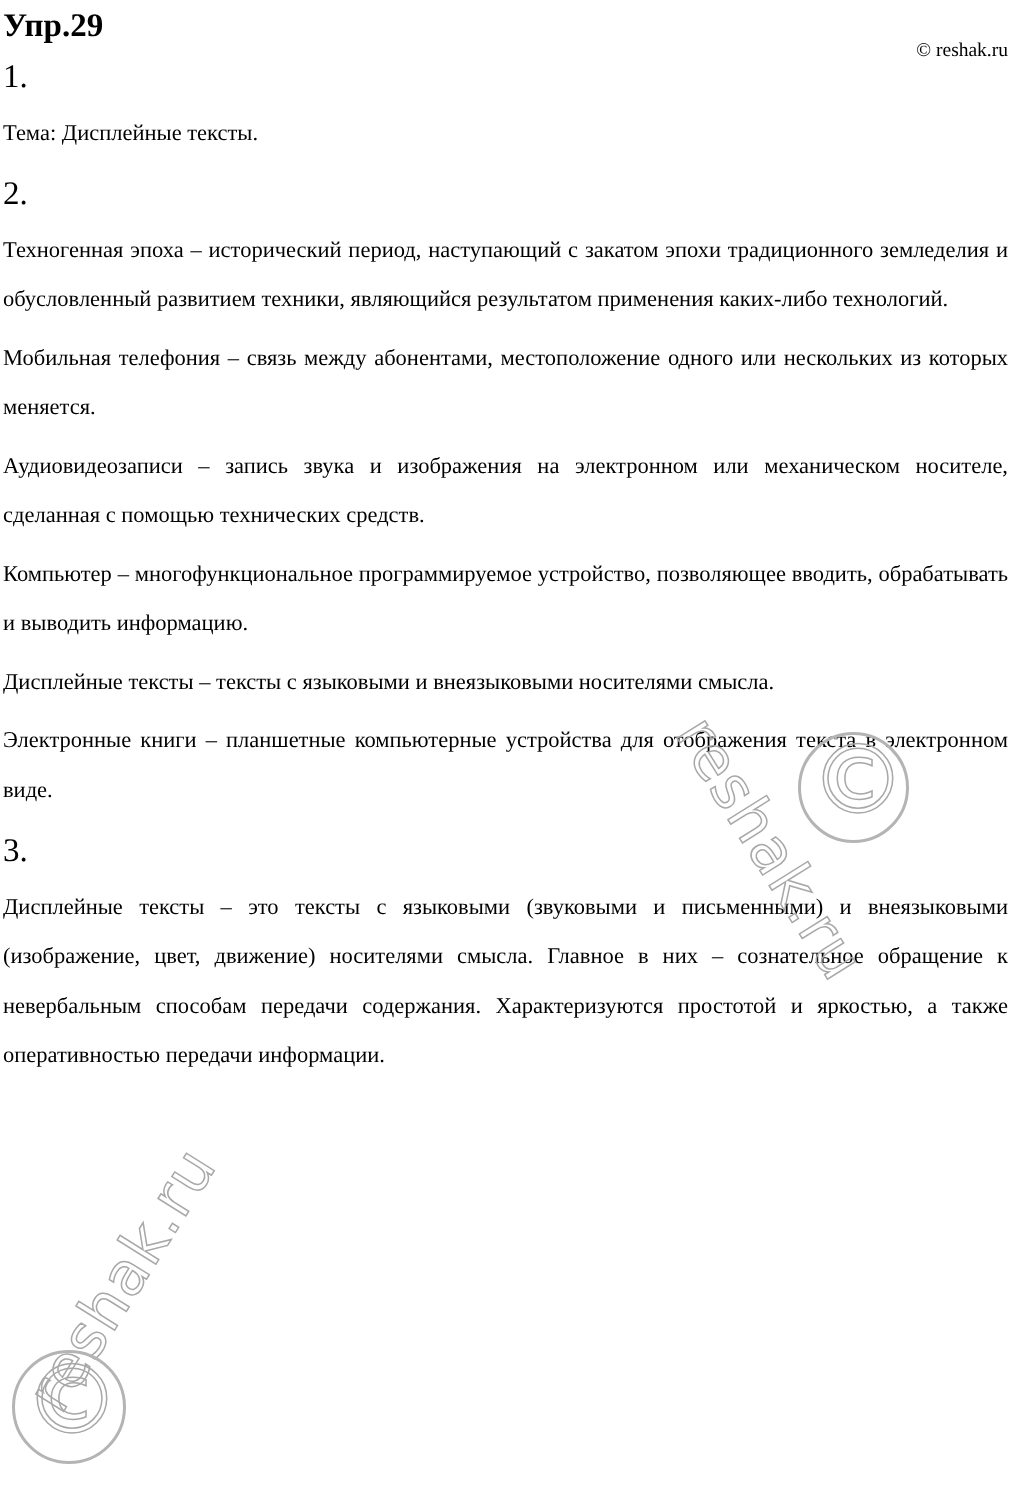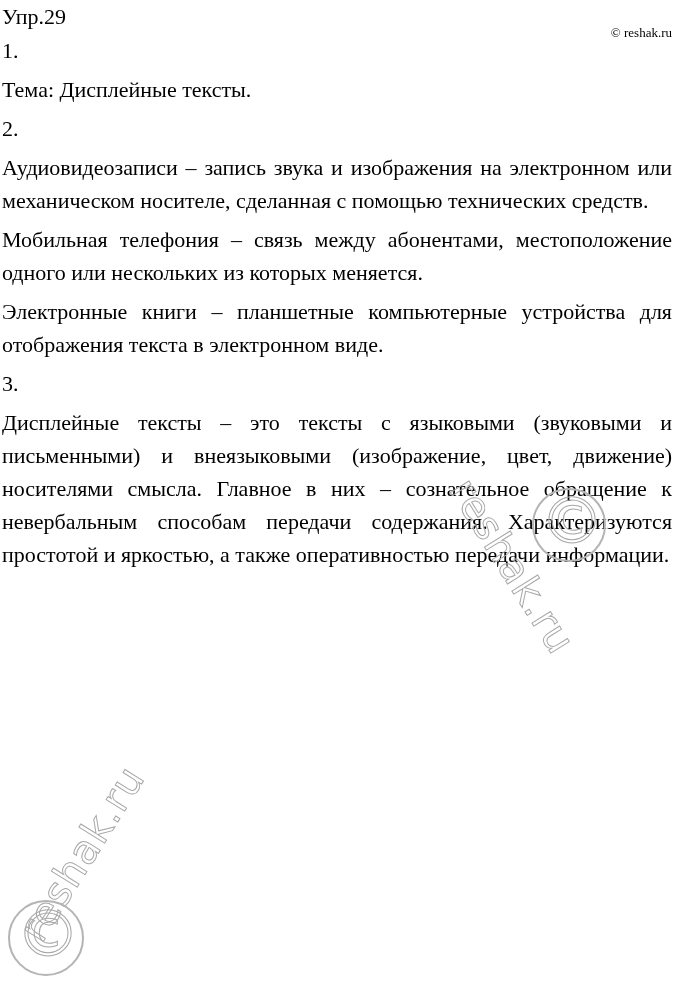--- a/index.html
+++ b/index.html
@@ -22,33 +22,33 @@
       width: 670px;
     }
     .header {
       position: relative;
       height: 34px;
     }
     .title {
       position: absolute;
       left: 0;
       top: 4px;
-      font-weight: normal;
+      font-weight: bold;
       font-size: 22px;
       line-height: 26px;
     }
     .copyright {
       position: absolute;
       right: 0;
       top: 20px;
       font-size: 13px;
       line-height: 26px;
     }
     .block {
-      font-size: 22px;
+      font-size: 15px;
       line-height: 33px;
       text-align: justify;
       margin: 0 0 6px 0;
     }
     .num {
       font-size: 22px;
       line-height: 33px;
       margin: 0 0 6px 0;
     }
     .watermark {
@@ -76,22 +76,25 @@
 <div class="page">
   <div class="header">
     <div class="title">Упр.29</div>
     <div class="copyright">© reshak.ru</div>
   </div>
 
   <div class="num">1.</div>
   <p class="block">Тема: Дисплейные тексты.</p>
 
   <div class="num">2.</div>
+  <p class="block">Техногенная эпоха – исторический период, наступающий с закатом эпохи традиционного земледелия и обусловленный развитием техники, являющийся результатом применения каких-либо технологий.</p>
+  <p class="block">Мобильная телефония – связь между абонентами, местоположение одного или нескольких из которых меняется.</p>
   <p class="block">Аудиовидеозаписи – запись звука и изображения на электронном или механическом носителе, сделанная с помощью технических средств.</p>
-  <p class="block">Мобильная телефония – связь между абонентами, местоположение одного или нескольких из которых меняется.</p>
+  <p class="block">Компьютер – многофункциональное программируемое устройство, позволяющее вводить, обрабатывать и выводить информацию.</p>
+  <p class="block">Дисплейные тексты – тексты с языковыми и внеязыковыми носителями смысла.</p>
   <p class="block">Электронные книги – планшетные компьютерные устройства для отображения текста в электронном виде.</p>
 
   <div class="num">3.</div>
   <p class="block">Дисплейные тексты – это тексты с языковыми (звуковыми и письменными) и внеязыковыми (изображение, цвет, движение) носителями смысла. Главное в них – сознательное обращение к невербальным способам передачи содержания. Характеризуются простотой и яркостью, а также оперативностью передачи информации.</p>
 
 </div>
 
 <div style="position:absolute; left:0; top:0; width:676px; height:997px; pointer-events:none;">
   <div class="watermark wm-text" style="left:480px; top:470px; transform: rotate(58deg); transform-origin: left top; font-size:40px;">reshak.ru</div>
   <div class="wm-circle" style="left:532px; top:488px; width:70px; height:70px;"></div>

